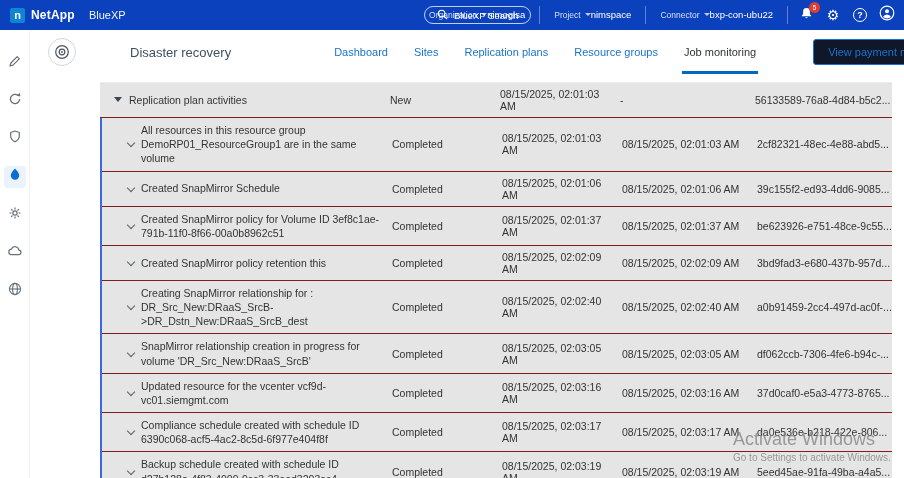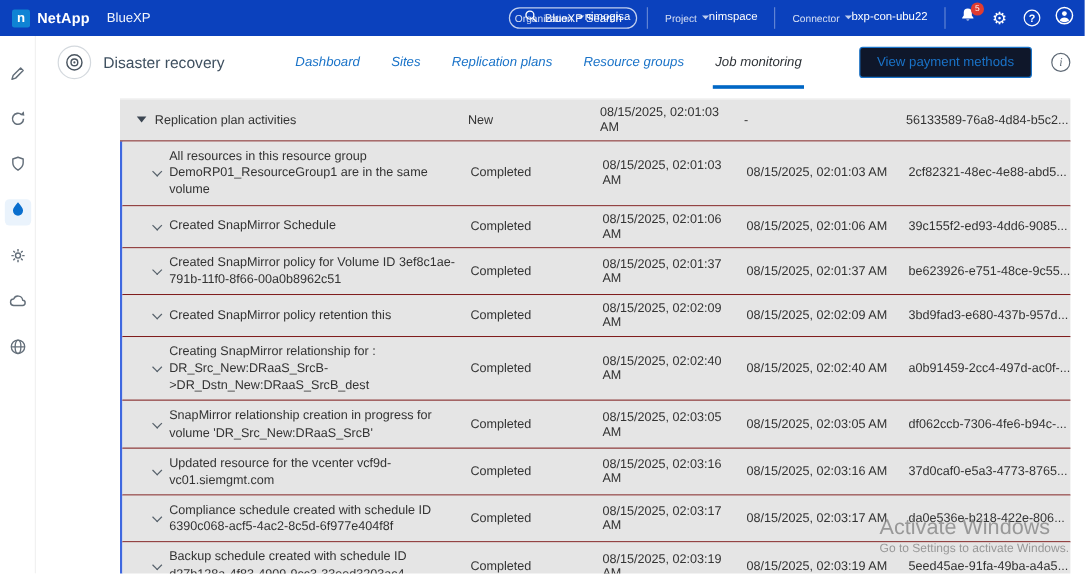--- a/index.html
+++ b/index.html
@@ -54,29 +54,29 @@
     background: #fff; border-right: 1px solid #f1f1f1;
     display: flex; flex-direction: column; align-items: center;
     padding-top: 22px; gap: 16px;
   }
   .side-item { width: 22px; height: 22px; display: flex; align-items: center; justify-content: center; border-radius: 4px; cursor: pointer; }
   .side-item.active { background: #eaf3fc; }
 
   
   .header {
     position: absolute; top: 30px; left: 30px; right: 0; height: 44px;
-    display: flex; align-items: center; padding-left: 18px; background: #fff;
+    display: flex; align-items: center; padding-left: 18px; background: #fff; gap: 44px;
   }
   .hdr-icon {
     width: 28px; height: 28px; border: 1px solid #d4d9de; border-radius: 50%;
     display: flex; align-items: center; justify-content: center; flex: 0 0 auto;
   }
   .title { font-size: 13px; color: #3f5060; margin-left: 10px; white-space: nowrap; }
   .tabs { display: flex; margin-left: 46px; height: 44px; }
-  .tab { font-size: 11px; color: #1a73c8; padding: 0 13px; display: flex; align-items: center; height: 100%; position: relative; cursor: pointer; white-space: nowrap; font-style: italic; }
+  .tab { font-size: 11px; color: #1a73c8; padding: 0 13px; display: flex; align-items: center; height: 100%; position: relative; cursor: pointer; white-space: nowrap; }
   .tab.active { color: #2e3338; }
   .tab.active::after { content: ""; position: absolute; left: 11px; right: 11px; bottom: 0; height: 3px; background: #0067c5; }
   .pay-btn {
     margin-left: auto; border: 1px solid #1a73c8; color: #1a73c8; background: #0f172a;
     font-size: 11px; padding: 6px 14px; border-radius: 3px; cursor: pointer; white-space: nowrap;
     font-family: "Liberation Sans", sans-serif;
   }
   .info-circle {
     width: 16px; height: 16px; border: 1.2px solid #5f6a76; color: #5f6a76; border-radius: 50%;
     font-size: 10px; font-style: italic; display: flex; align-items: center; justify-content: center;

